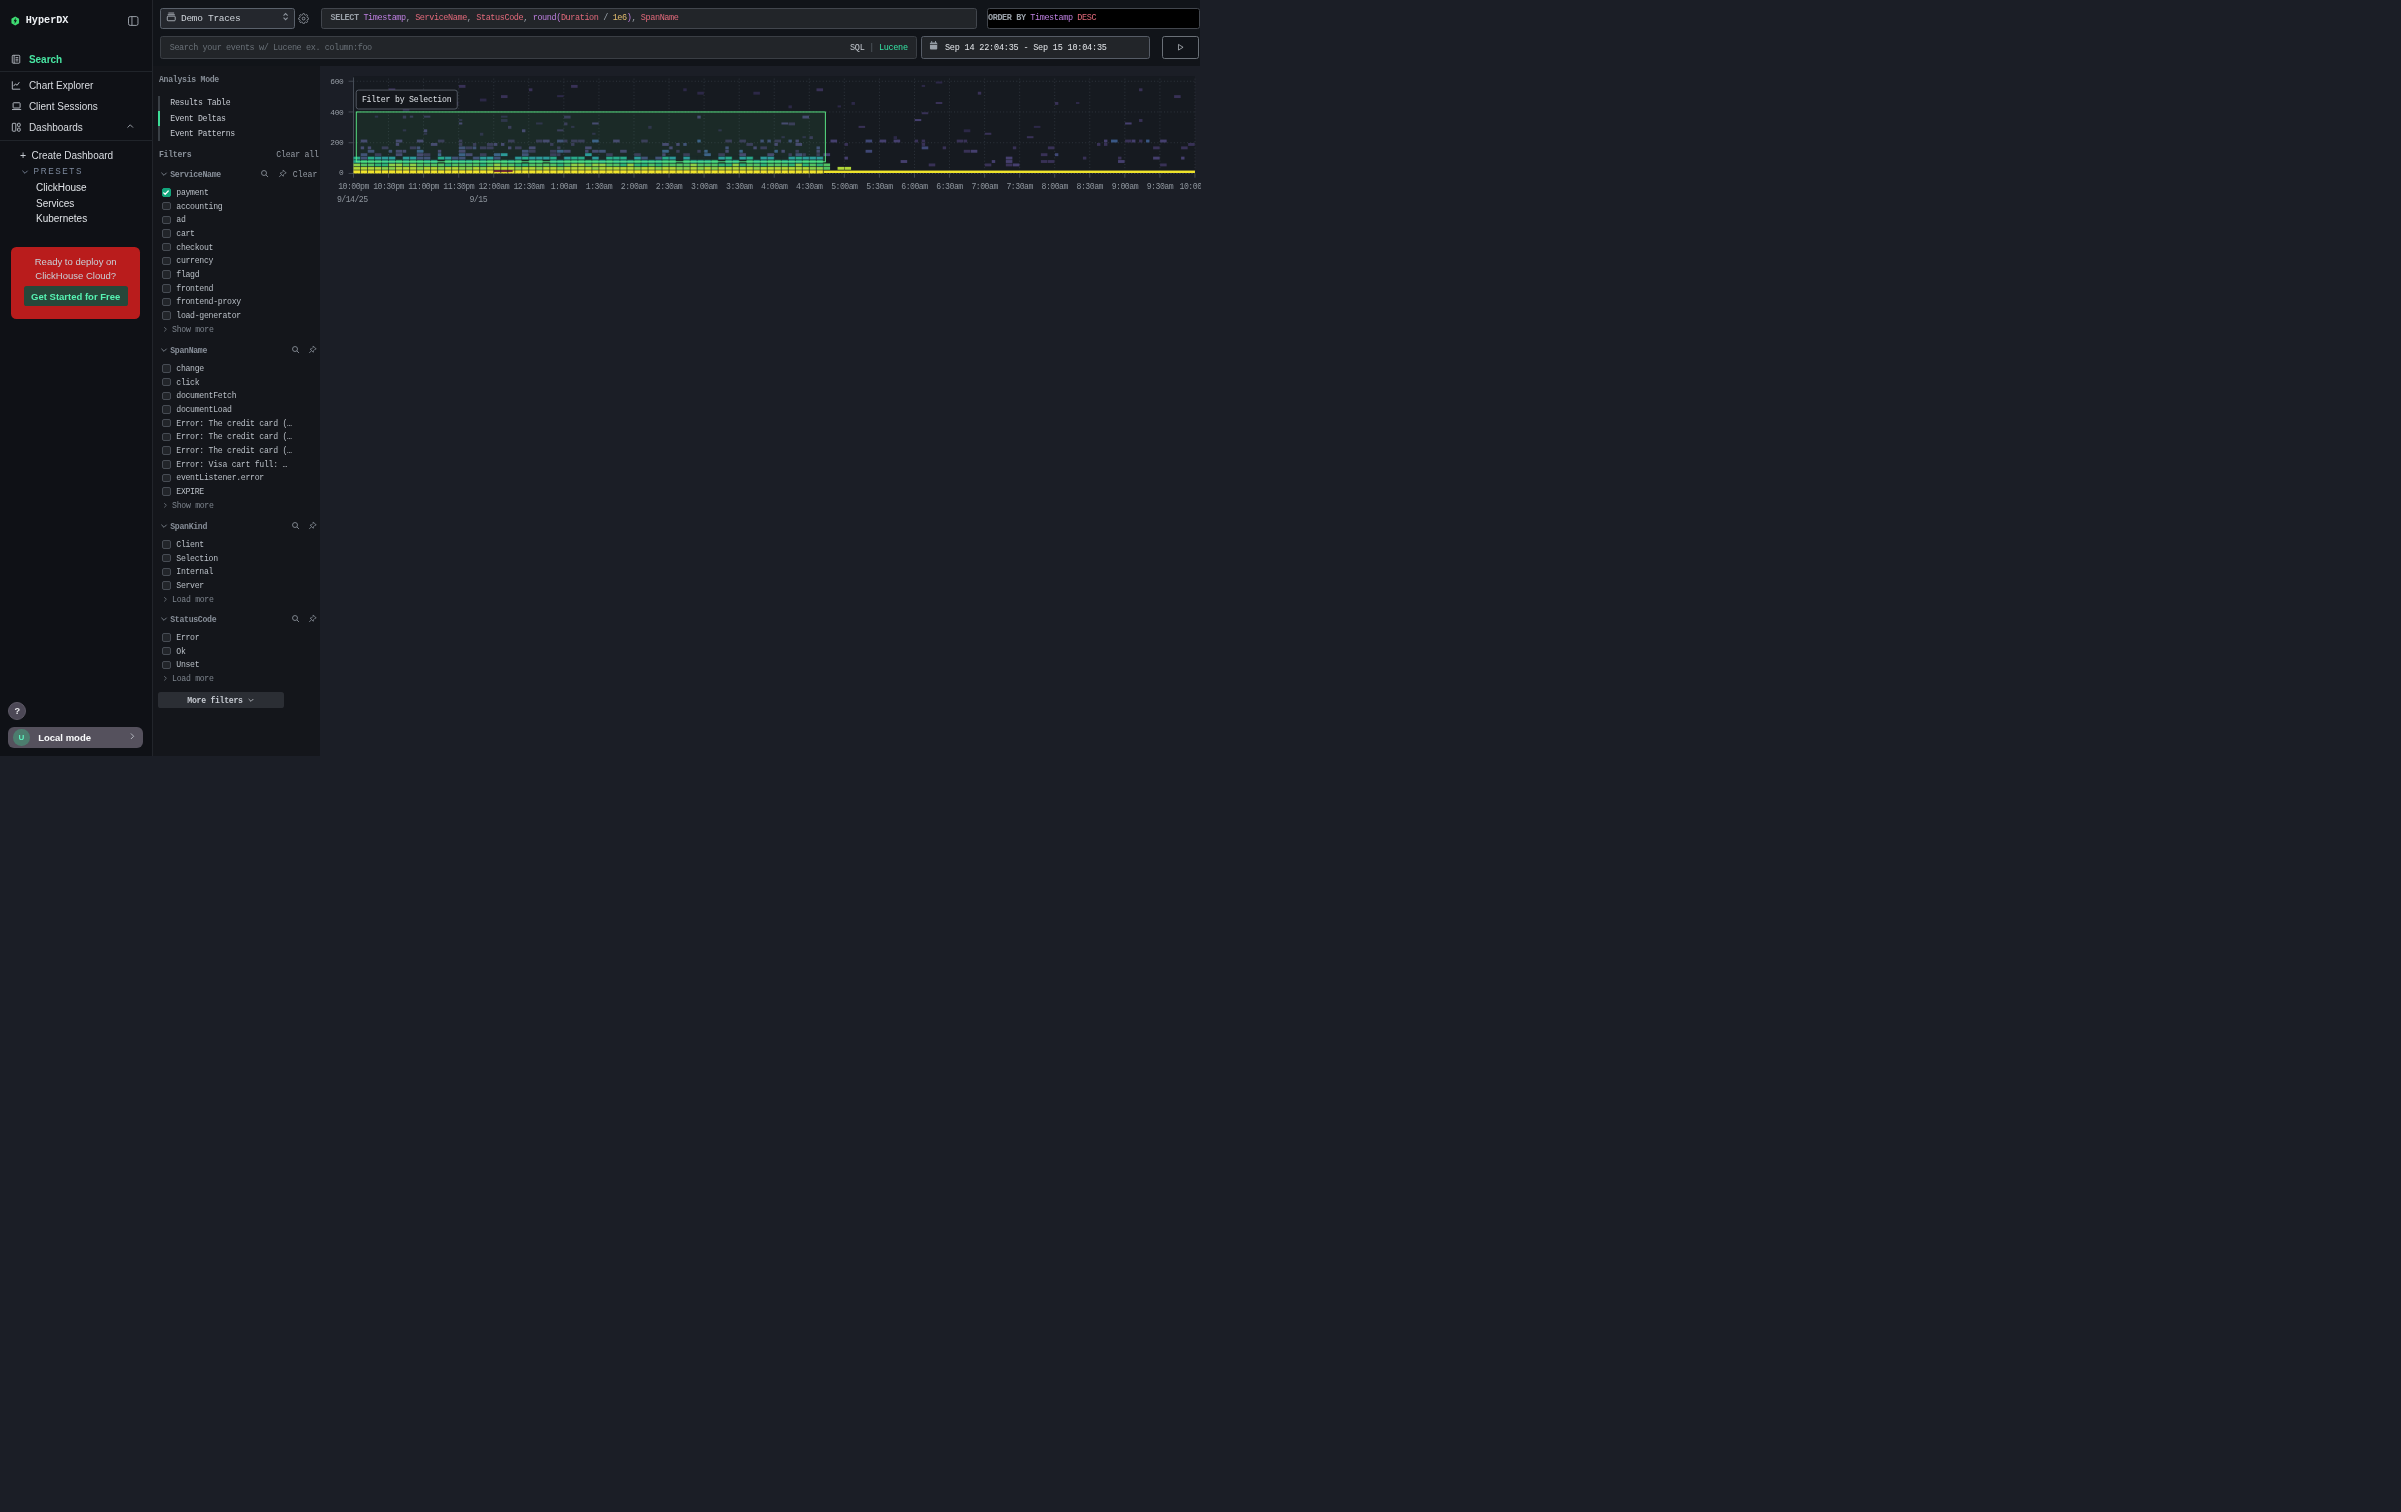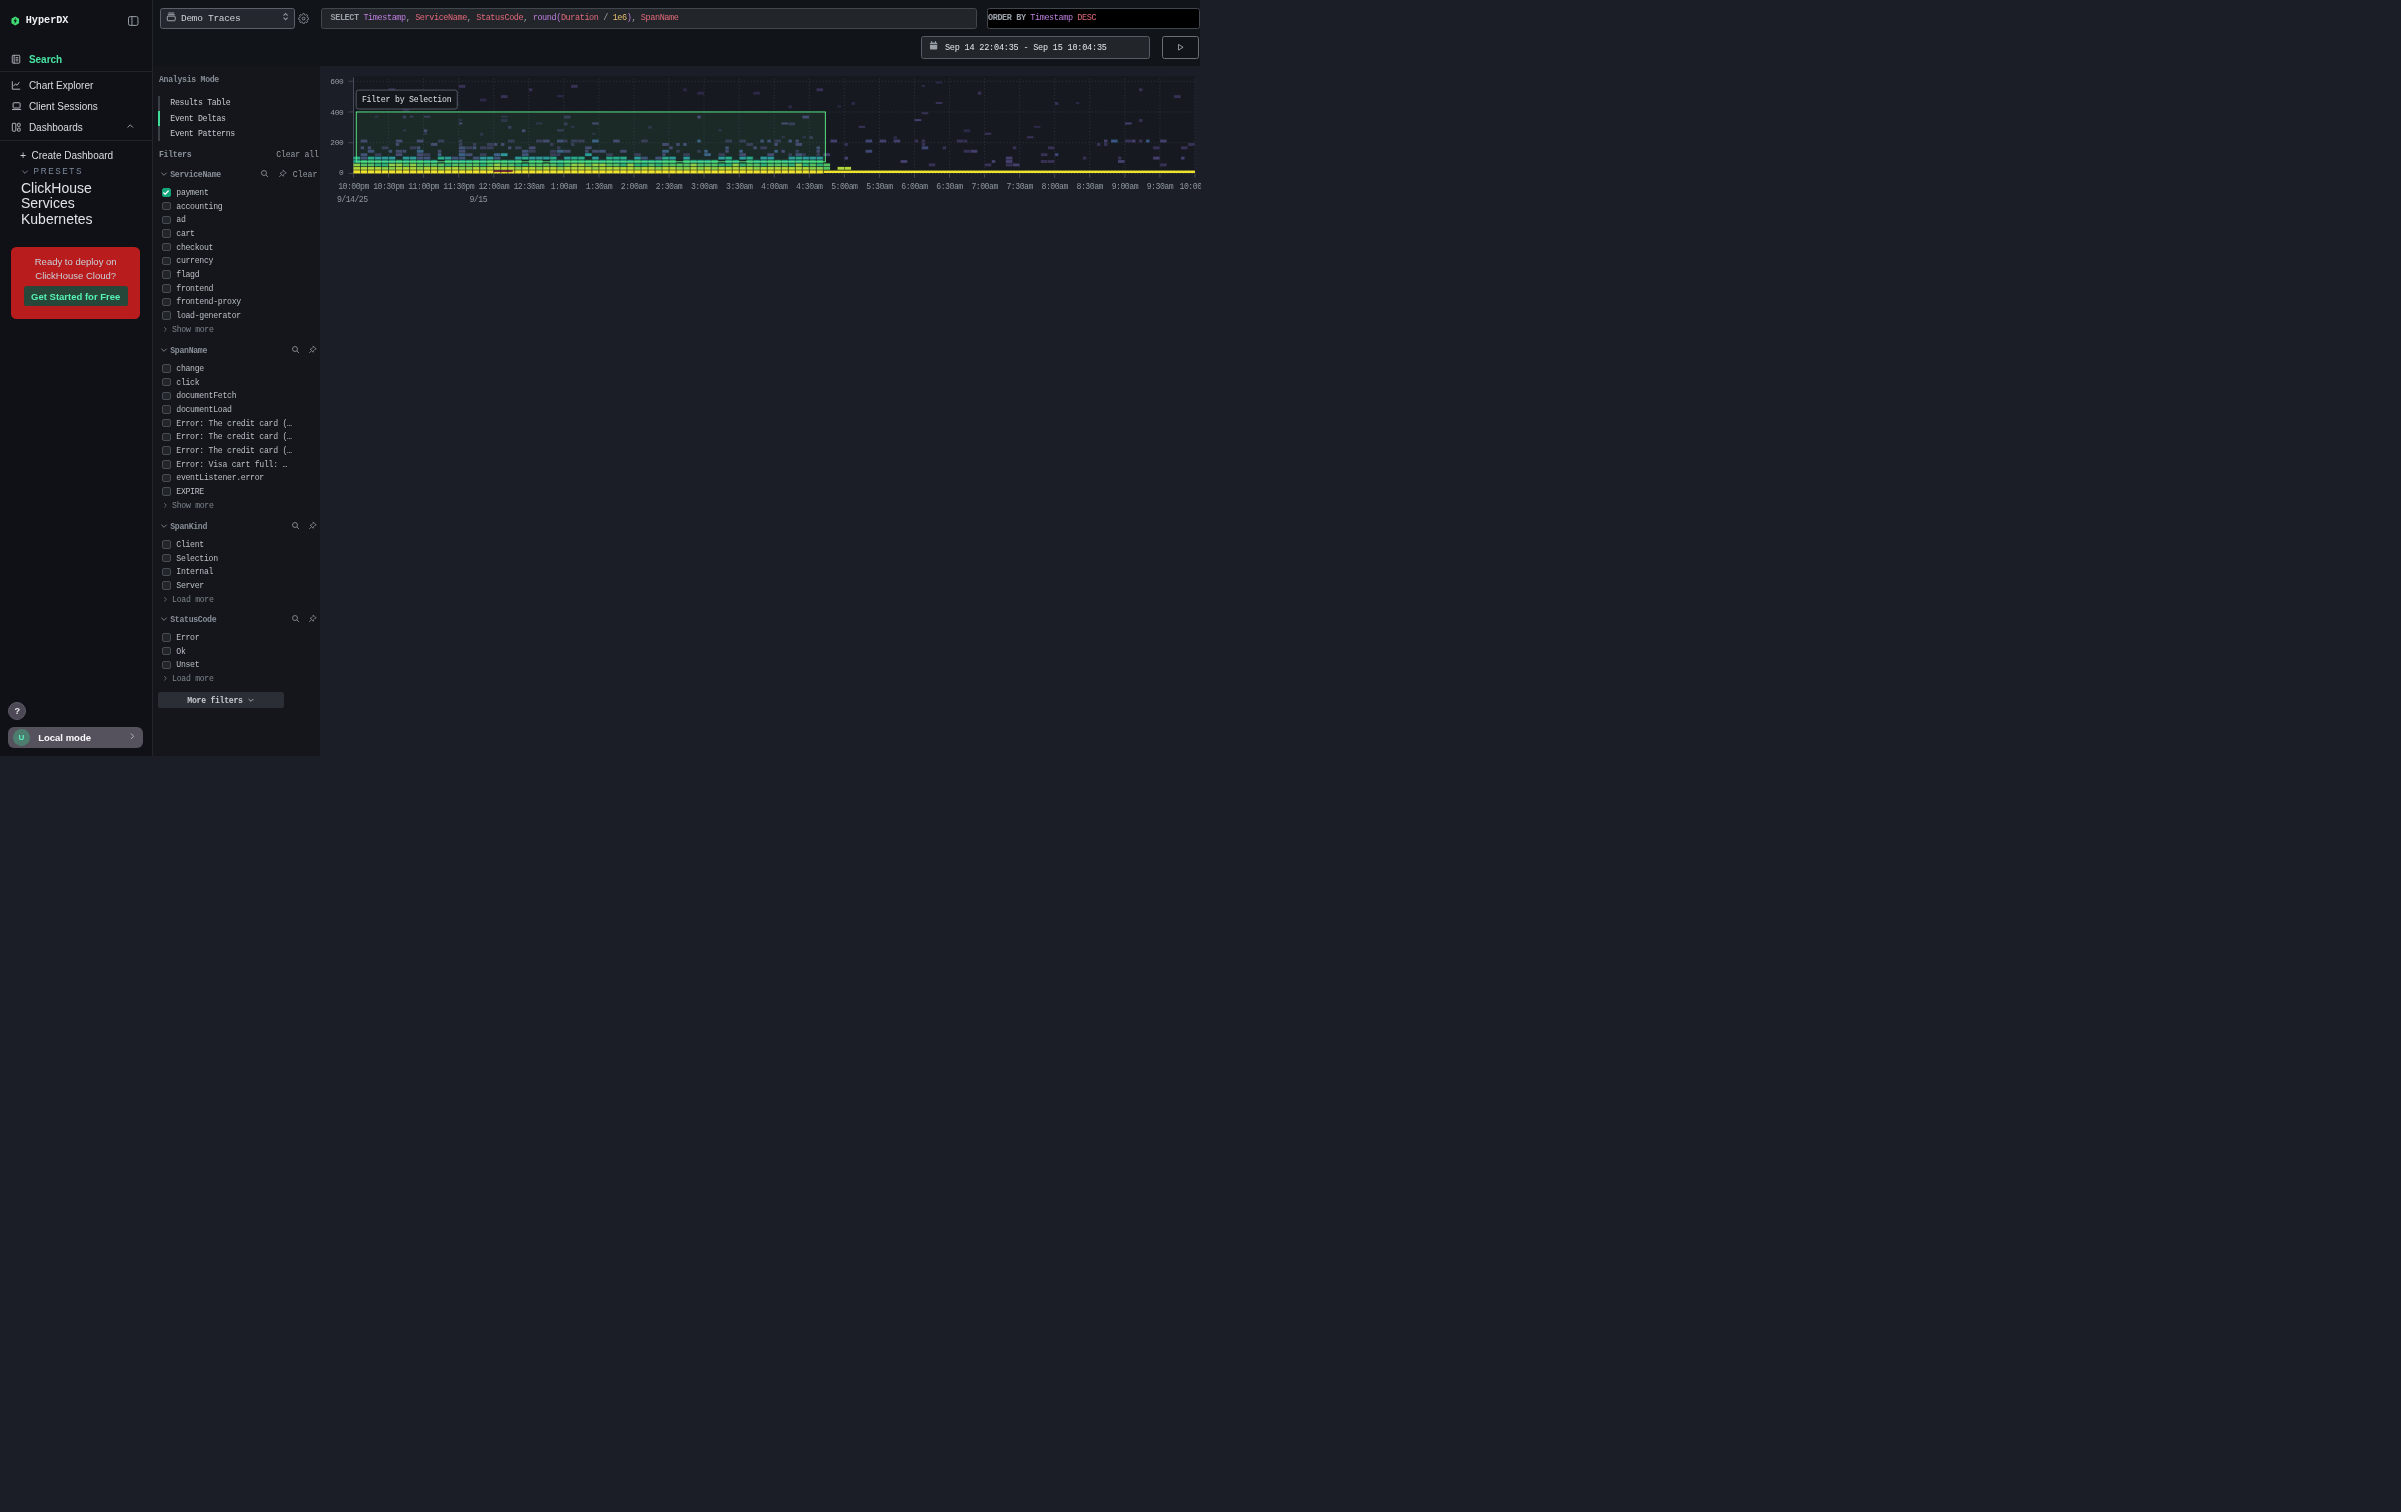--- a/index.html
+++ b/index.html
@@ -12,21 +12,21 @@
 .logo-row { position:absolute; left:11.2px; top:16px; width:132px; height:18.4px; }
 .logo-row .lname { position:absolute; left:14px; top:-0.7px; font:bold 10.2px "Liberation Mono",monospace; color:#eef1f4; letter-spacing:0px; }
 .collapse { position:absolute; left:128px; top:16.4px; }
 .nav { position:absolute; left:0; top:49px; width:153px; }
 .nav-item { display:flex; align-items:center; height:21px; padding-left:10.5px; color:#d9dce1; font-family:"Liberation Sans",sans-serif; font-size:10px; }
 .nav-item .nic { width:11.2px; height:11.2px; margin-right:7.2px; display:flex; align-items:center; }
 .nav-item.active { color:#48e5a2; font-weight:bold; height:20px; }
 .divider { border-top:0.7px solid #20242a; margin:2.3px 0; }
 .nav-sub { display:flex; align-items:center; height:18px; margin-top:5.6px; padding-left:20px; color:#d9dce1; font-family:"Liberation Sans",sans-serif; font-size:10px; }
 .presets { display:flex; align-items:center; height:16.4px; margin-top:-0.7px; padding-left:21px; color:#7f8ca0; font-family:"Liberation Sans",sans-serif; font-size:8.2px; letter-spacing:1.6px; }
-.preset-item { display:flex; align-items:center; height:15.4px; padding-left:21px; color:#dfe2e6; font-family:"Liberation Sans",sans-serif; font-size:14px; }
+.preset-item { display:flex; align-items:center; height:15.4px; padding-left:36px; color:#dfe2e6; font-family:"Liberation Sans",sans-serif; font-size:10px; }
 .promo { position:absolute; left:11.2px; top:247px; width:129px; height:72px; background:#b91c1c; border-radius:5.3px; font-family:"Liberation Sans",sans-serif; }
 .promo .ptxt { margin-top:8px; text-align:center; color:#c9cfd7; font-size:9.5px; line-height:14px; }
 .promo .pbtn { position:absolute; left:12.5px; top:39px; width:104px; height:20px; background:#26473a; border-radius:2.6px; color:#56f2b2; font-weight:bold; font-size:9.5px; display:flex; align-items:center; justify-content:center; }
 .help { position:absolute; left:8.2px; top:702px; width:18px; height:18px; border-radius:50%; background:#4c4856; border:0.7px solid #5d5966; color:#e8e9ec; font:bold 9.2px "Liberation Sans",sans-serif; display:flex; align-items:center; justify-content:center; }
 .localmode { position:absolute; left:8px; top:727px; width:135px; height:21px; border-radius:6px; background:#55515d; display:flex; align-items:center; }
 .localmode .av { width:16.4px; height:16.4px; margin-left:5.3px; border-radius:50%; background:#4c7d6e; color:#5df2be; font:bold 8px "Liberation Sans",sans-serif; display:flex; align-items:center; justify-content:center; }
 .localmode .lm { margin-left:8.5px; color:#fbfcfd; font:bold 9.5px "Liberation Sans",sans-serif; }
 .localmode .chv { margin-left:auto; margin-right:6.6px; }
 
 
@@ -95,20 +95,24 @@
       <span class="updn"><svg width="7.2" height="9.2" viewBox="0 0 14 18" fill="none" stroke="#8e959e" stroke-width="2">
           <path d="M3 7l4-4 4 4M3 11l4 4 4-4"></path>
         </svg></span>
     </div>
   <div class="gearbox"><svg width="11.2" height="11.2" viewBox="0 0 24 24" fill="none" stroke="#9aa1a9" stroke-width="1.8">
         <circle cx="12" cy="12" r="3"></circle>
         <path d="M19.4 15a1.65 1.65 0 0 0 .33 1.82l.06.06a2 2 0 1 1-2.83 2.83l-.06-.06a1.65 1.65 0 0 0-1.82-.33 1.65 1.65 0 0 0-1 1.51V21a2 2 0 1 1-4 0v-.09A1.65 1.65 0 0 0 9 19.4a1.65 1.65 0 0 0-1.82.33l-.06.06a2 2 0 1 1-2.83-2.83l.06-.06a1.65 1.65 0 0 0 .33-1.82 1.65 1.65 0 0 0-1.51-1H3a2 2 0 1 1 0-4h.09A1.65 1.65 0 0 0 4.6 9a1.65 1.65 0 0 0-.33-1.82l-.06-.06a2 2 0 1 1 2.83-2.83l.06.06a1.65 1.65 0 0 0 1.82.33H9a1.65 1.65 0 0 0 1-1.51V3a2 2 0 1 1 4 0v.09a1.65 1.65 0 0 0 1 1.51 1.65 1.65 0 0 0 1.82-.33l.06-.06a2 2 0 1 1 2.83 2.83l-.06.06a1.65 1.65 0 0 0-.33 1.82V9a1.65 1.65 0 0 0 1.51 1H21a2 2 0 1 1 0 4h-.09a1.65 1.65 0 0 0-1.51 1z"></path>
       </svg></div>
   <div class="qbox"><span class="pad"></span><span class="kw">SELECT</span><span class="gry"> </span><span class="pur">Timestamp</span><span class="gry">, </span><span class="sal">ServiceName</span><span class="gry">, </span><span class="sal">StatusCode</span><span class="gry">, </span><span class="pur">round(</span><span class="sal">Duration</span><span class="gry"> / </span><span class="gld">1e6</span><span class="pur">)</span><span class="gry">, </span><span class="sal">SpanName</span></div>
   <div class="obox"><span class="pad"></span><span class="kw">ORDER BY</span><span class="gry"> </span><span class="pur">Timestamp</span><span class="gry"> </span><span class="sal">DESC</span></div>
+  <div class="sbox">
+      <span class="ph">Search your events w/ Lucene ex. column:foo</span>
+      <span class="mode"><span class="sql">SQL</span><span class="sep"> | </span><span class="luc">Lucene</span></span>
+    </div>
   <div class="dbox">
       <span class="ci"><svg width="9.2" height="9.2" viewBox="0 0 24 24" fill="#9aa1a9">
           <path d="M7 1v3M17 1v3" stroke="#9aa1a9" stroke-width="2.4" stroke-linecap="round"></path>
           <rect x="2.5" y="4" width="19" height="18" rx="2.5"></rect>
           <line x1="2.5" y1="9" x2="21.5" y2="9" stroke="#15171c" stroke-width="1.8"></line>
         </svg></span>
       <span class="dt">Sep 14 22:04:35 - Sep 15 10:04:35</span>
     </div>
   <div class="pbtn2">
       <svg width="8.5" height="8.5" viewBox="0 0 24 24" fill="none" stroke="#c3c8ce" stroke-width="2">

